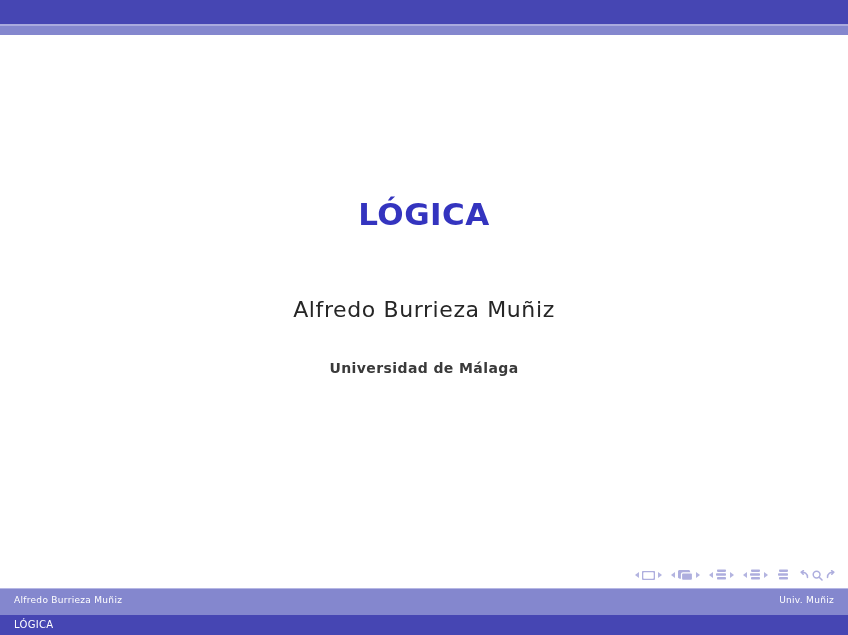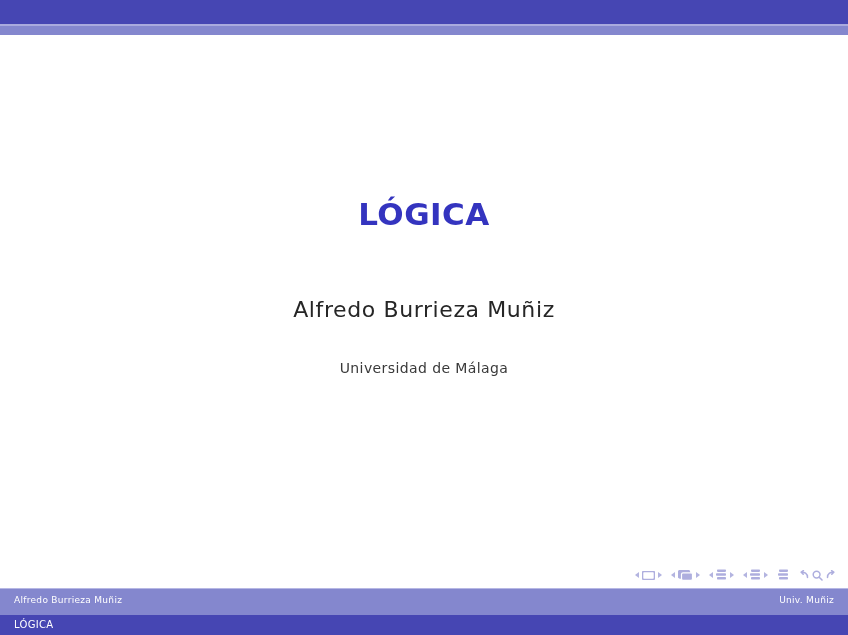--- a/index.html
+++ b/index.html
@@ -78,21 +78,21 @@
     font-size: 22px;
     letter-spacing: 0.6px;
     color: #262626;
   }
   #institute {
     position: absolute;
     left: 0;
     top: 325px;
     width: 848px;
     font-family: "DejaVu Sans", sans-serif;
-    font-weight: normal;
+    font-weight: bold;
     font-size: 14px;
     letter-spacing: 0.4px;
     color: #3a3a3a;
   }
 
   
   #navsymbols {
     position: absolute;
     right: 12px;
     bottom: 52px;

